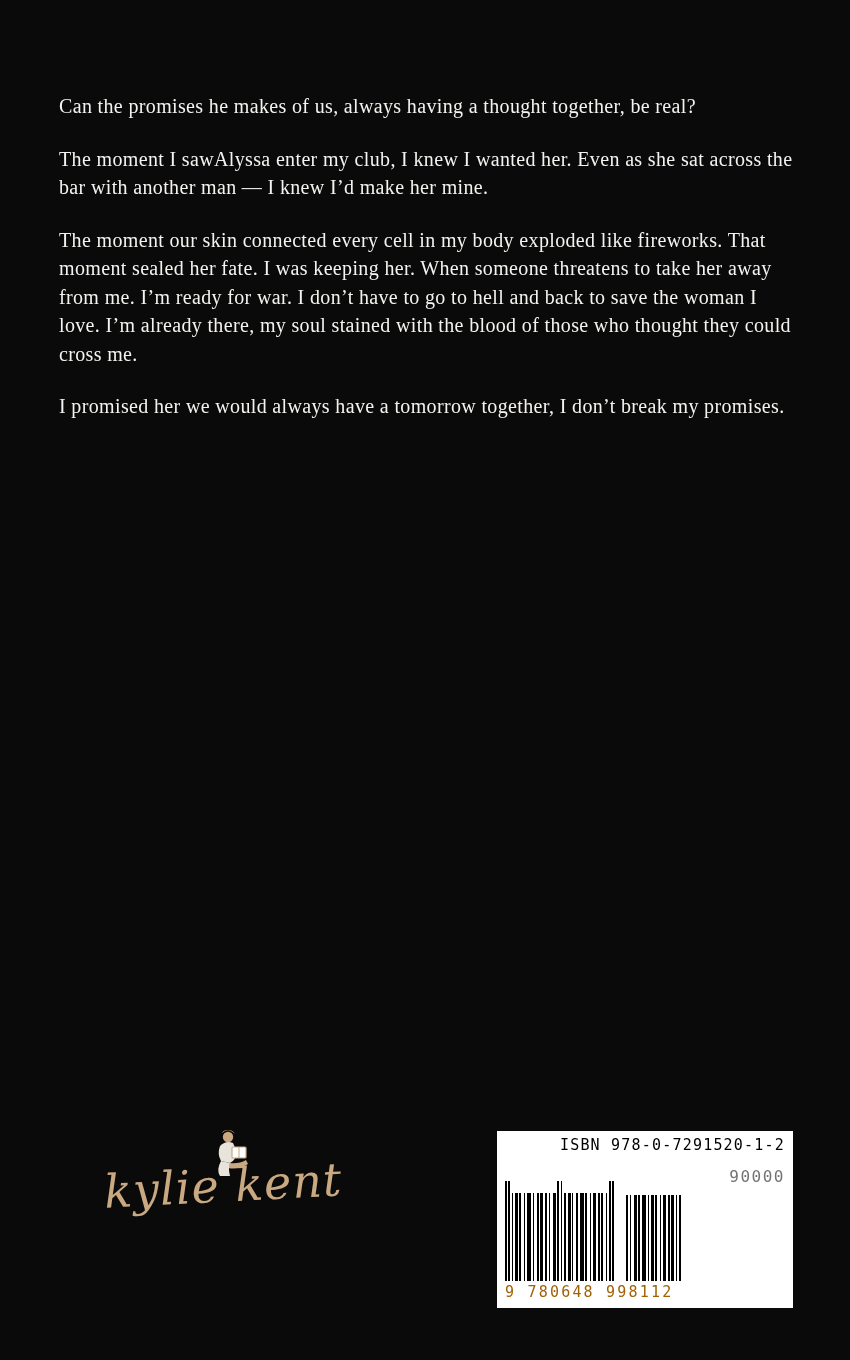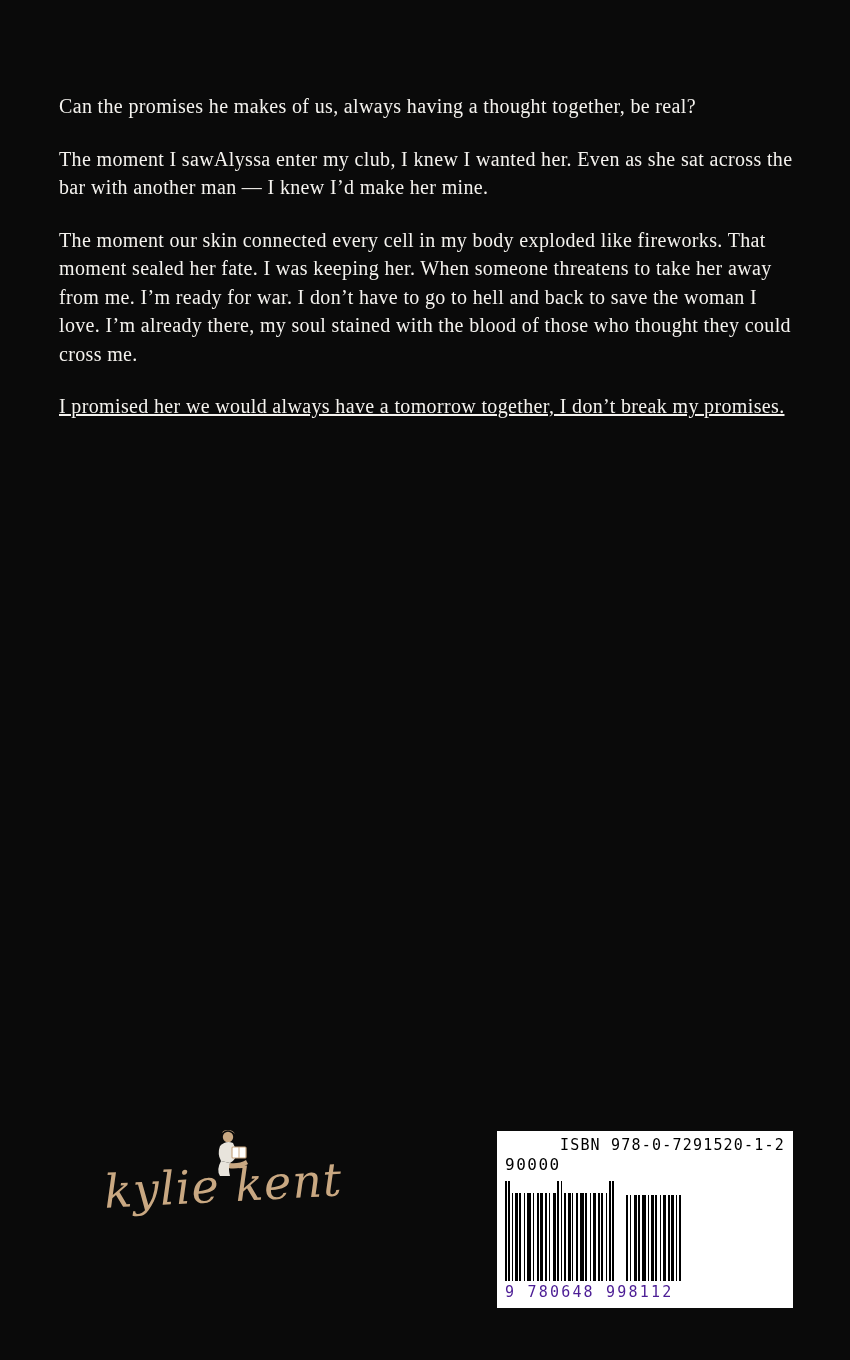--- a/index.html
+++ b/index.html
@@ -37,21 +37,21 @@
   .para {
     font-family: "Liberation Serif", serif;
     font-size: 20px;
     line-height: 28.5px;
     letter-spacing: 0.35px;
     color: #f5f3ef;
     margin: 0 0 24px 0;
     text-align: left;
     white-space: pre-wrap;
   }
-  .para:last-child { margin-bottom: 0; text-decoration: underline; }
+  .para:last-child { margin-bottom: 0; }
   .heading-zac {
     margin-top: 38px;
   }
 
   
   .logo-wrap {
     position: absolute;
     left: 104px;
     top: 1130px;
     width: 260px;
@@ -96,45 +96,45 @@
     letter-spacing: 1.2px;
     text-align: right;
     color: #000;
     line-height: 17px;
     white-space: nowrap;
   }
   .isbn-price {
     font-family: "DejaVu Sans Mono", monospace;
     font-size: 16px;
     letter-spacing: 1.5px;
-    text-align: left;
-    color: #000000;
+    text-align: right;
+    color: #737373;
     line-height: 19px;
-    margin-top: 1px;
+    margin-top: 13px;
   }
   .bars-row {
     position: absolute;
     left: 8px;
     top: 50px;
     display: flex;
     align-items: flex-end;
     gap: 0;
   }
   .bars-main { display: flex; align-items: flex-end; height: 100px; }
   .bars-addon { display: flex; align-items: flex-end; height: 100px; margin-left: 12px; }
   .bar { display: block; background: #000; }
   .ean-digits {
     position: absolute;
     left: 8px;
     top: 152px;
     width: 190px;
     font-family: "DejaVu Sans Mono", monospace;
     font-size: 15px;
     letter-spacing: 2.2px;
-    color: #4c1d95;
+    color: #a16207;
     white-space: nowrap;
   }
 </style>
 </head>
 <body>
 
 <div class="page">
 
   <div class="blurb">
 

